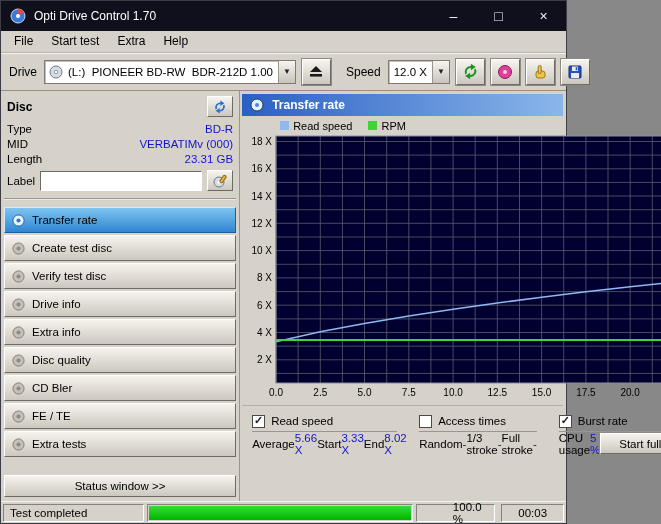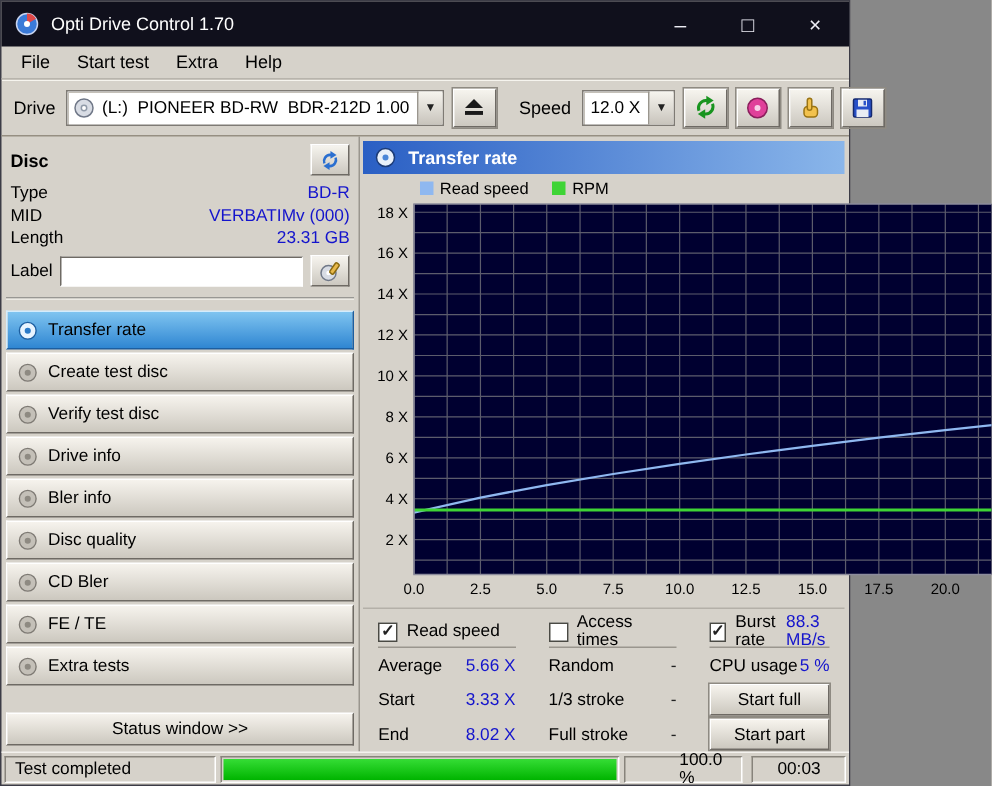--- a/index.html
+++ b/index.html
@@ -55,21 +55,21 @@
   .legend-item { display:inline-flex; align-items:center; }
   .swatch { width:9px; height:9px; display:inline-block; margin-right:4px; }
   .chart { display:block; }
   .chart .tick { font-family:"Liberation Sans",sans-serif; font-size:10px; fill:#000; }
 
   
   .results { flex:1; display:flex; gap:22px; padding:7px 10px 2px 10px; border-top:1px solid #b4b0a8; font-size:11.5px; }
   .res-col { display:flex; flex-direction:column; }
   .c1 { width:145px; } .c2 { width:135px; } .c3 { flex:1; }
   .res-head { display:flex; align-items:center; gap:6px; height:19px; border-bottom:1px solid #9a968e; padding-bottom:2px; }
-  .res-rows { display:flex; flex-direction:column; }
+  .res-rows { display:flex; flex-direction:row; }
   .res-row { display:flex; justify-content:space-between; align-items:center; height:23px; }
   .res-value { color:#1414cc; }
   .res-value.dash { color:#222; }
   .burst-val { margin-left:auto; }
   .checkbox { width:13px; height:13px; background:#fff; border:1px solid #4a4a44; display:inline-flex; align-items:center; justify-content:center; font-size:11px; font-weight:bold; color:#222; }
   .checkbox.checked::after { content:"✓"; margin-top:-1px; }
   .btn-row { justify-content:flex-end; }
   .btn { width:80px; height:21px; font:11.5px "Liberation Sans",sans-serif; background:linear-gradient(#f6f3ed,#ccc8bf); border:1px solid; border-color:#fff #6e6a64 #6e6a64 #fff; outline:1px solid #8e8a82; cursor:default; }
 
   
@@ -243,21 +243,21 @@
             </span>
             <span class="side-label">Drive info</span>
           </div>
           <div class="side-btn">
             <span class="side-icon">
               <svg width="13" height="13" viewBox="0 0 14 14">
                 <circle cx="7" cy="7" r="6" fill="#c4c0b8" stroke="#7e7a74"></circle>
                 <circle cx="7" cy="7" r="2.2" fill="#8e8a82"></circle>
               </svg>
             </span>
-            <span class="side-label">Bler info</span>
+            <span class="side-label">Extra info</span>
           </div>
           <div class="side-btn">
             <span class="side-icon">
               <svg width="13" height="13" viewBox="0 0 14 14">
                 <circle cx="7" cy="7" r="6" fill="#c4c0b8" stroke="#7e7a74"></circle>
                 <circle cx="7" cy="7" r="2.2" fill="#8e8a82"></circle>
               </svg>
             </span>
             <span class="side-label">Disc quality</span>
           </div>

